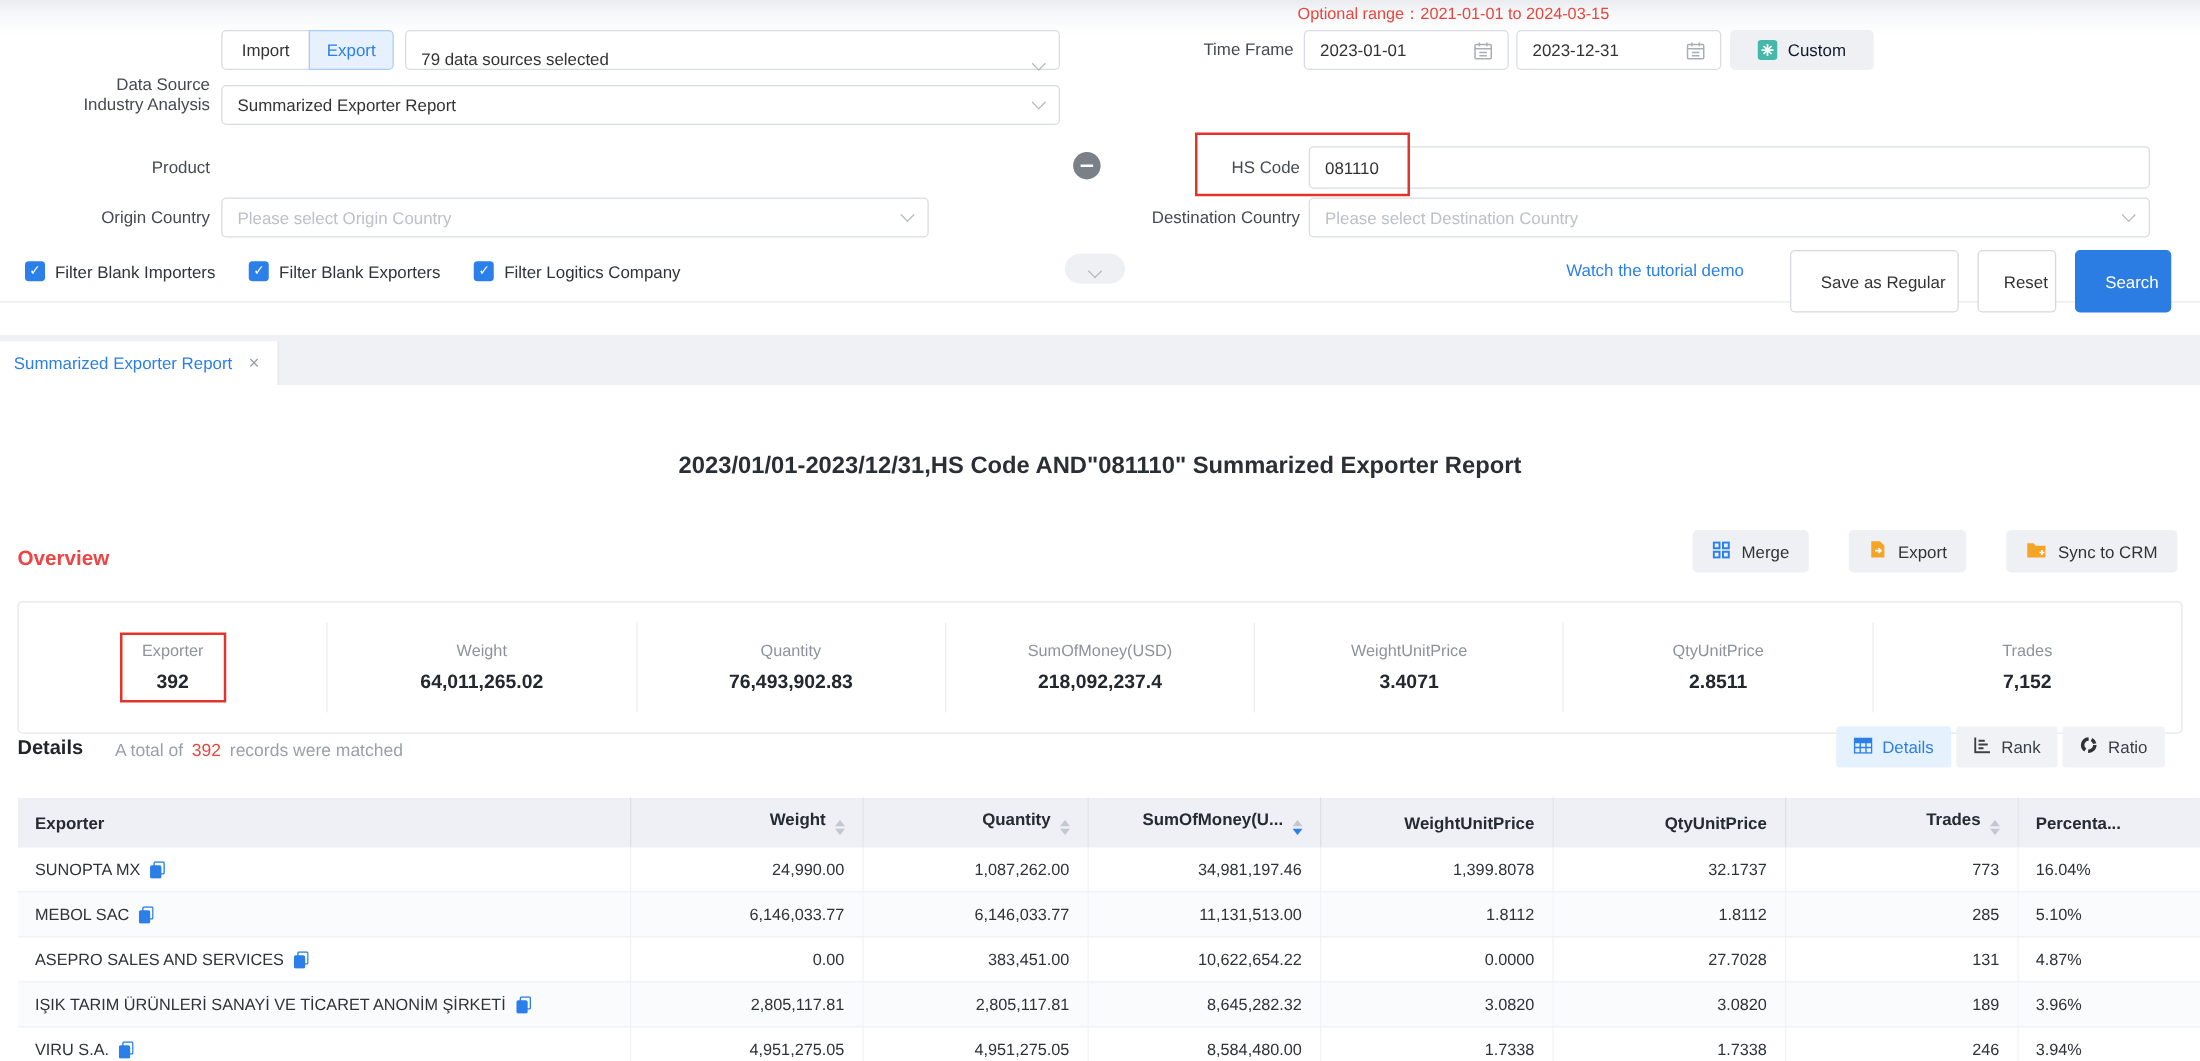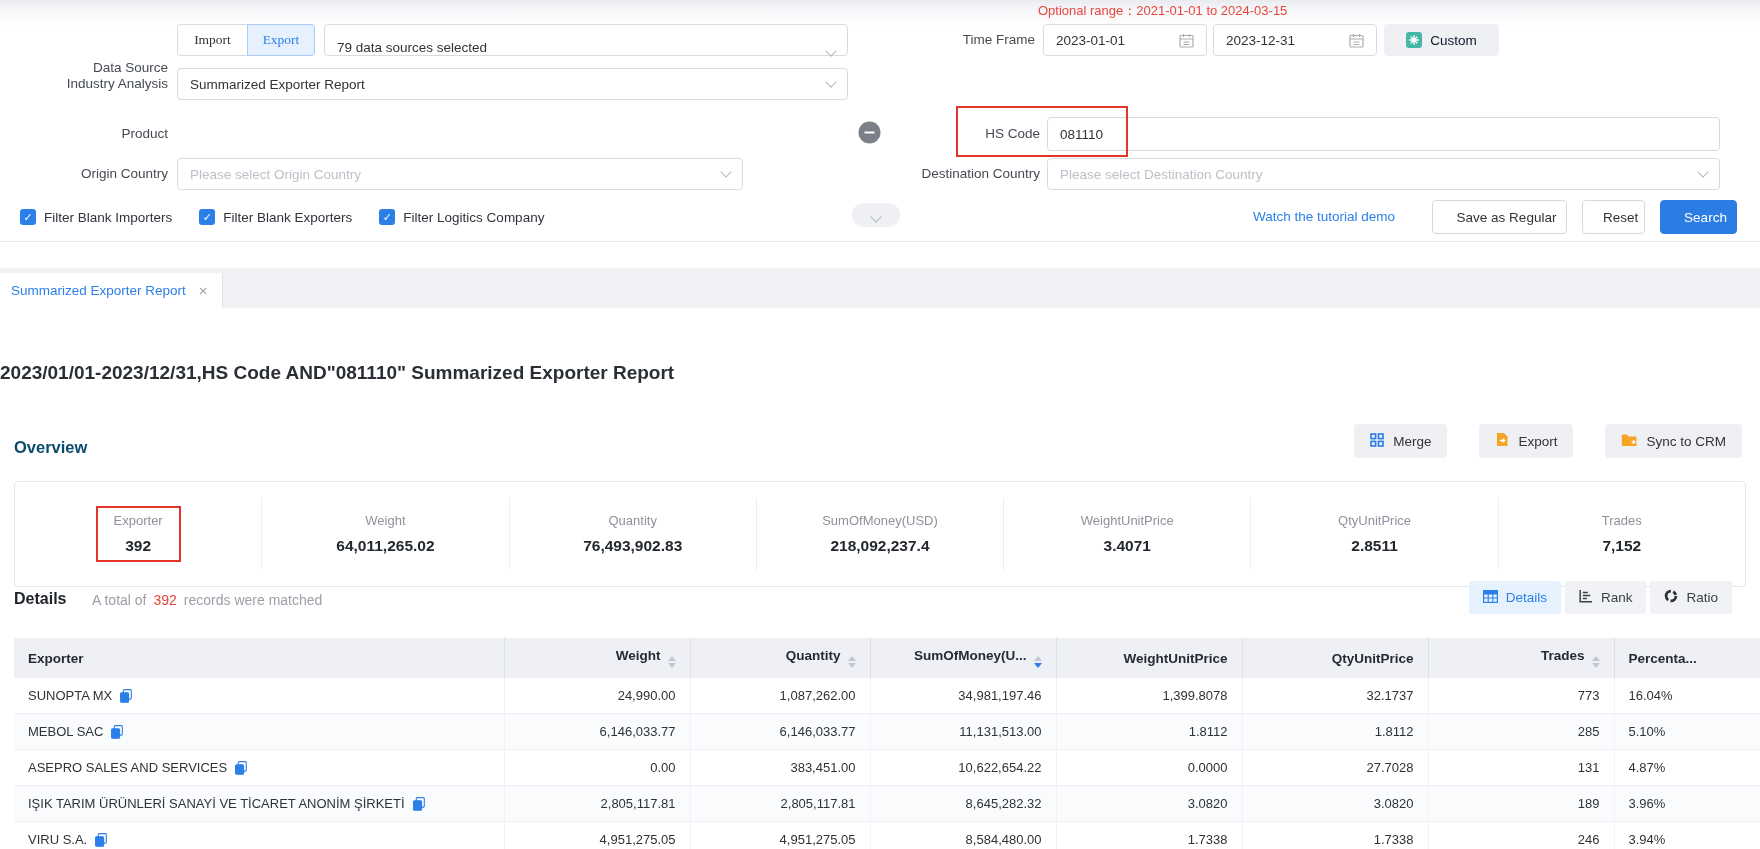--- a/index.html
+++ b/index.html
@@ -11,49 +11,49 @@
     background:linear-gradient(180deg,#e9ebef 0,#f6f7f9 10px,#ffffff 28px);
     border-bottom:1px solid #e7e9ed;}
   .red-note{position:absolute;left:1038px;top:2px;font-size:13px;color:#e8463c;}
   .f-label{position:absolute;width:160px;text-align:right;font-size:13.5px;color:#454a52;line-height:32px;white-space:nowrap;}
   .box{position:absolute;background:#fff;border:1px solid #d8dbe2;border-radius:4px;box-sizing:border-box;
        display:flex;align-items:center;padding:0 12px;font-size:13.5px;color:#333;}
   .ph{color:#bcc0c8;white-space:nowrap;overflow:hidden;}
   .chev{margin-left:auto;width:7px;height:7px;border-right:1.6px solid #b3b8c0;border-bottom:1.6px solid #b3b8c0;
         transform:rotate(45deg);flex:none;margin-top:-4px;}
   .seg-btn{position:absolute;top:24px;height:32px;border:1px solid #d8dbe2;background:#fff;font-size:13.5px;
-        color:#333;box-sizing:border-box;font-family:Liberation Serif, serif;cursor:pointer;padding:3px;}
+        color:#333;box-sizing:border-box;font-family:Liberation Sans, sans-serif;cursor:pointer;padding:3px;}
   .seg-import{left:177px;width:71px;border-radius:4px 0 0 4px;}
   .seg-export{left:247px;width:68px;border-radius:0 4px 4px 0;background:#e6f1fd;color:#2b7fe8;border-color:#a9cdf6;}
   .custom-btn{position:absolute;left:1384px;top:24px;width:115px;height:32px;background:#eef0f4;border:none;border-radius:4px;
         display:flex;align-items:center;justify-content:center;gap:8px;font-size:13.5px;color:#0f172a;font-family:inherit;cursor:pointer;}
   .cal{margin-left:auto;display:flex;flex:none;}
   .abs-ic{position:absolute;display:flex;}
   .red-box{position:absolute;border:2px solid #e3342c;pointer-events:none;}
   .cb-row{position:absolute;left:20px;top:200px;height:34px;display:flex;align-items:center;gap:27px;}
   .cb{display:flex;align-items:center;gap:8px;font-size:13.5px;color:#2f343b;cursor:pointer;}
   .cb .bx{width:16px;height:16px;background:#2b7fe8;border-radius:3px;color:#fff;font-size:11px;line-height:16px;
         text-align:center;font-weight:bold;flex:none;}
   .collapse-pill{position:absolute;left:852px;top:203px;width:48px;height:24px;border-radius:12px;background:#eef0f4;
         display:flex;align-items:center;justify-content:center;cursor:pointer;}
   .collapse-pill .chev{margin:0 0 -3px 0;}
   .demo-link{position:absolute;left:1253px;top:200px;line-height:34px;font-size:13.5px;color:#2b7fe8;cursor:pointer;text-decoration:none;}
-  .btn{position:absolute;top:200px;height:34px;border:1px solid #d5d8df;border-radius:4px;background:#fff;
+  .btn{position:absolute;top:200px;height:50px;border:1px solid #d5d8df;border-radius:4px;background:#fff;
         font-size:13.5px;color:#333;box-sizing:border-box;font-family:inherit;cursor:pointer;padding-left:20px;}
   .btn-primary{background:#2b7de3;border-color:#2b7de3;color:#fff;}
 
   
   .tabstrip{position:absolute;top:268px;left:0;right:0;height:40px;background:#f0f1f4;}
   .tab{position:absolute;left:0;top:5px;height:35px;background:#fff;display:flex;align-items:center;gap:13px;
        padding:0 14px 0 11px;border-right:1px solid #e2e4e9;font-size:13.5px;color:#2b7fe8;cursor:pointer;}
   .tab .x{color:#9aa0a8;font-size:15px;line-height:1;}
 
   
-  .report-title{position:absolute;top:362px;left:0;right:0;font-size:19px;font-weight:600;color:#2a2f36;}
-  .ov-heading{position:absolute;left:14px;top:438px;font-size:16.5px;font-weight:700;color:#0c4a6e;}
+  .report-title{position:absolute;top:362px;left:0;right:0;text-align:center;font-size:19px;font-weight:600;color:#2a2f36;}
+  .ov-heading{position:absolute;left:14px;top:438px;font-size:16.5px;font-weight:700;color:#ef4444;}
   .ov-actions{position:absolute;top:424px;right:18px;display:flex;gap:32px;}
   .ov-btn{height:34px;background:#eef0f4;border:none;border-radius:4px;display:flex;align-items:center;gap:9px;
        padding:0 16px;font-size:13.5px;color:#333;font-family:inherit;cursor:pointer;}
   .ov-card{position:absolute;left:14px;top:481px;width:1732px;height:106px;border:1px solid #e3e6ec;border-radius:4px;
        box-sizing:border-box;display:flex;align-items:center;background:#fff;}
   .stat{flex:1;display:flex;justify-content:center;align-items:center;height:72px;border-right:1px solid #eceef3;}
   .stat:last-child{border-right:none;}
   .stat-inner{text-align:center;padding:5px 16px;}
   .red-outline{border:2px solid #e3342c;}
   .stat-label{font-size:13px;color:#8d929c;}

